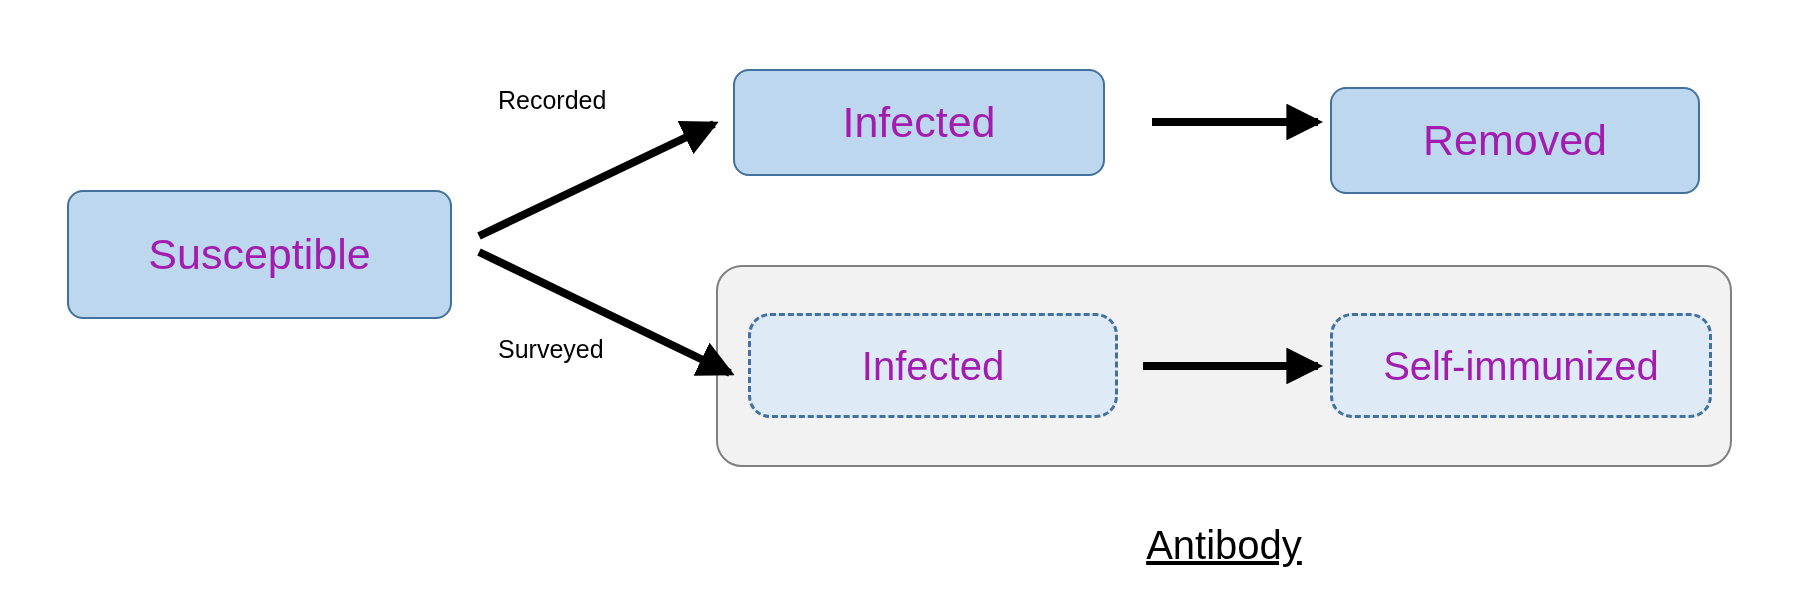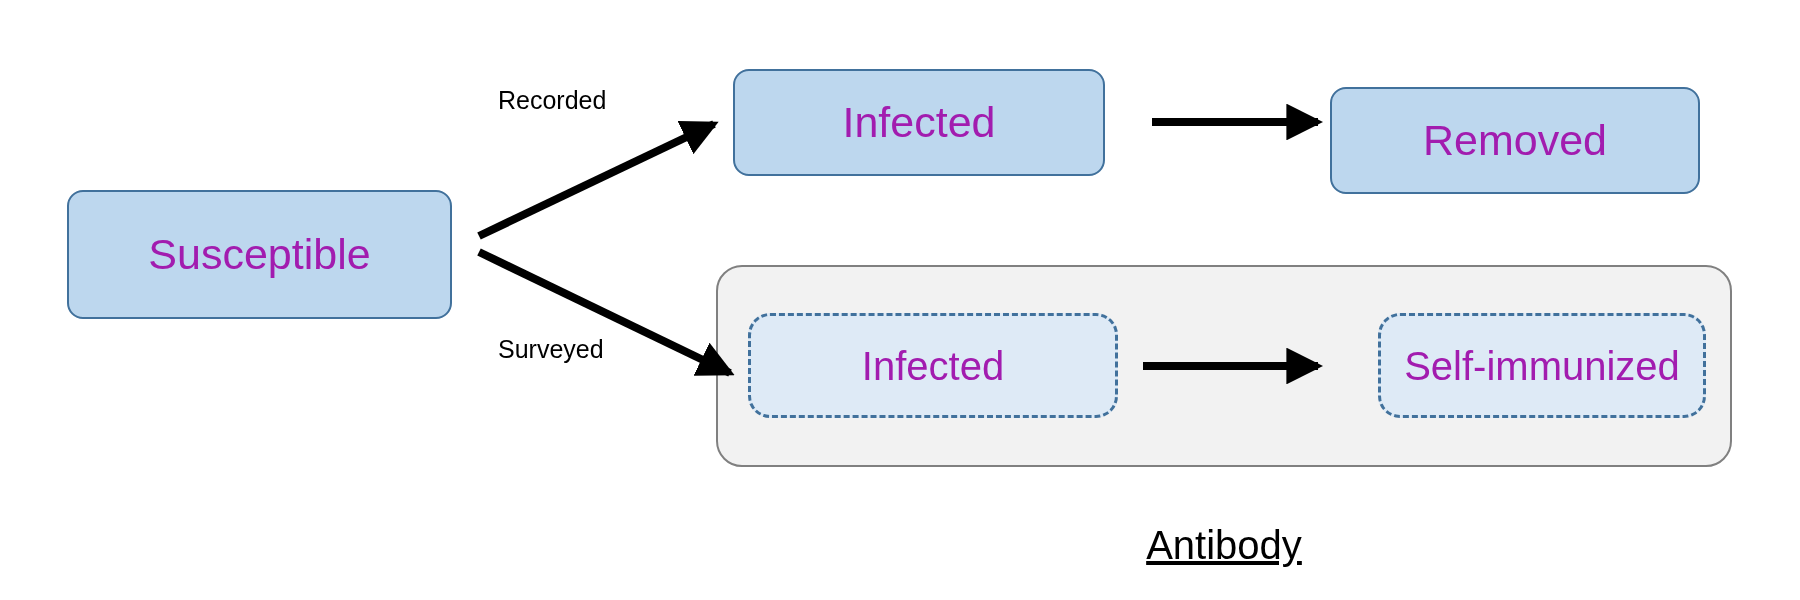--- a/index.html
+++ b/index.html
@@ -103,21 +103,21 @@
   </div>
 
   <div class="node node-solid" style="left:1330px; top:69px; width:370px; height:107px;margin-top:18px;">
     <span>Removed</span>
   </div>
 
   <div class="node node-dashed" style="left:748px; top:313px; width:370px; height:105px;">
     <span>Infected</span>
   </div>
 
-  <div class="node node-dashed" style="left:1330px; top:313px; width:328px; height:105px;margin-left:48px;">
+  <div class="node node-dashed" style="left:1330px; top:313px; width:382px; height:105px;">
     <span>Self-immunized</span>
   </div>
 
   <div class="edge-label" style="left:498px; top:88px;">Recorded</div>
 
   <div class="edge-label" style="left:498px; top:337px;text-align:right;">Surveyed</div>
 
   <div class="group-caption" style="left:716px; top:525px; width:1016px;">Antibody</div>
 
 </div>

